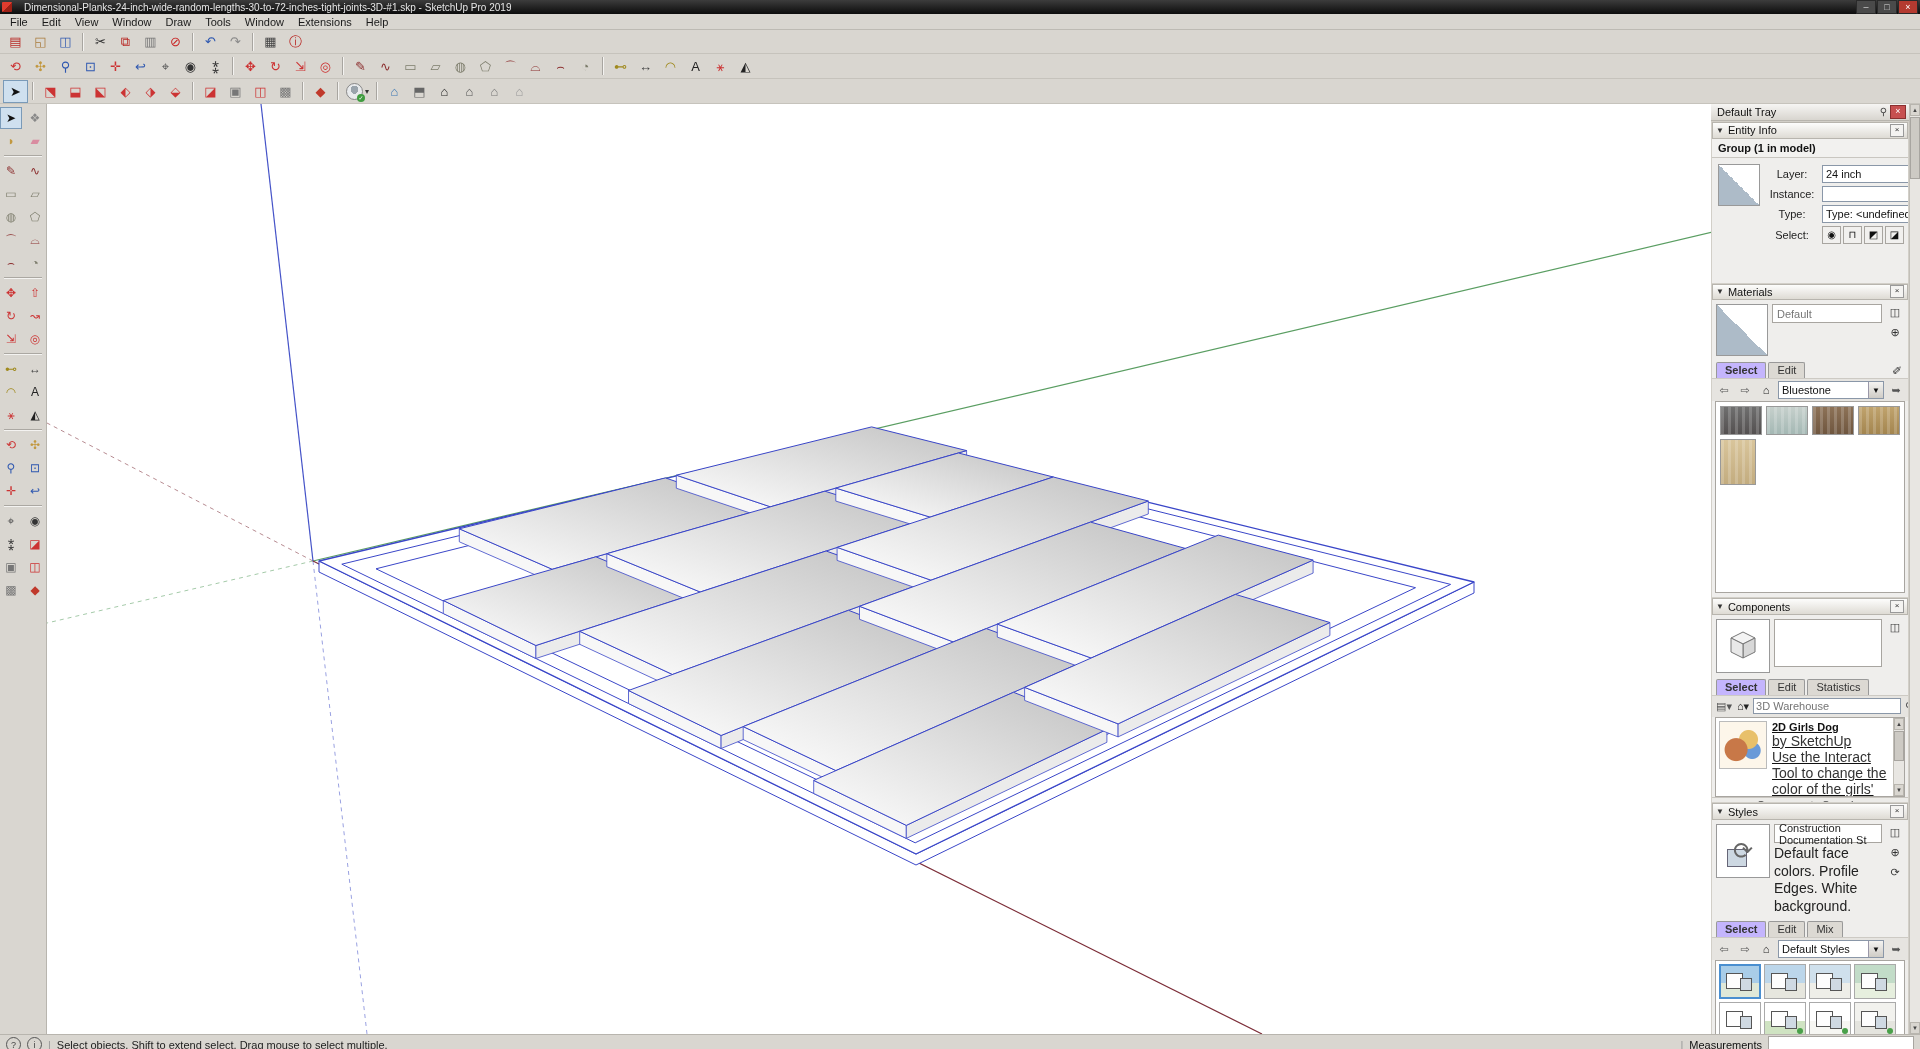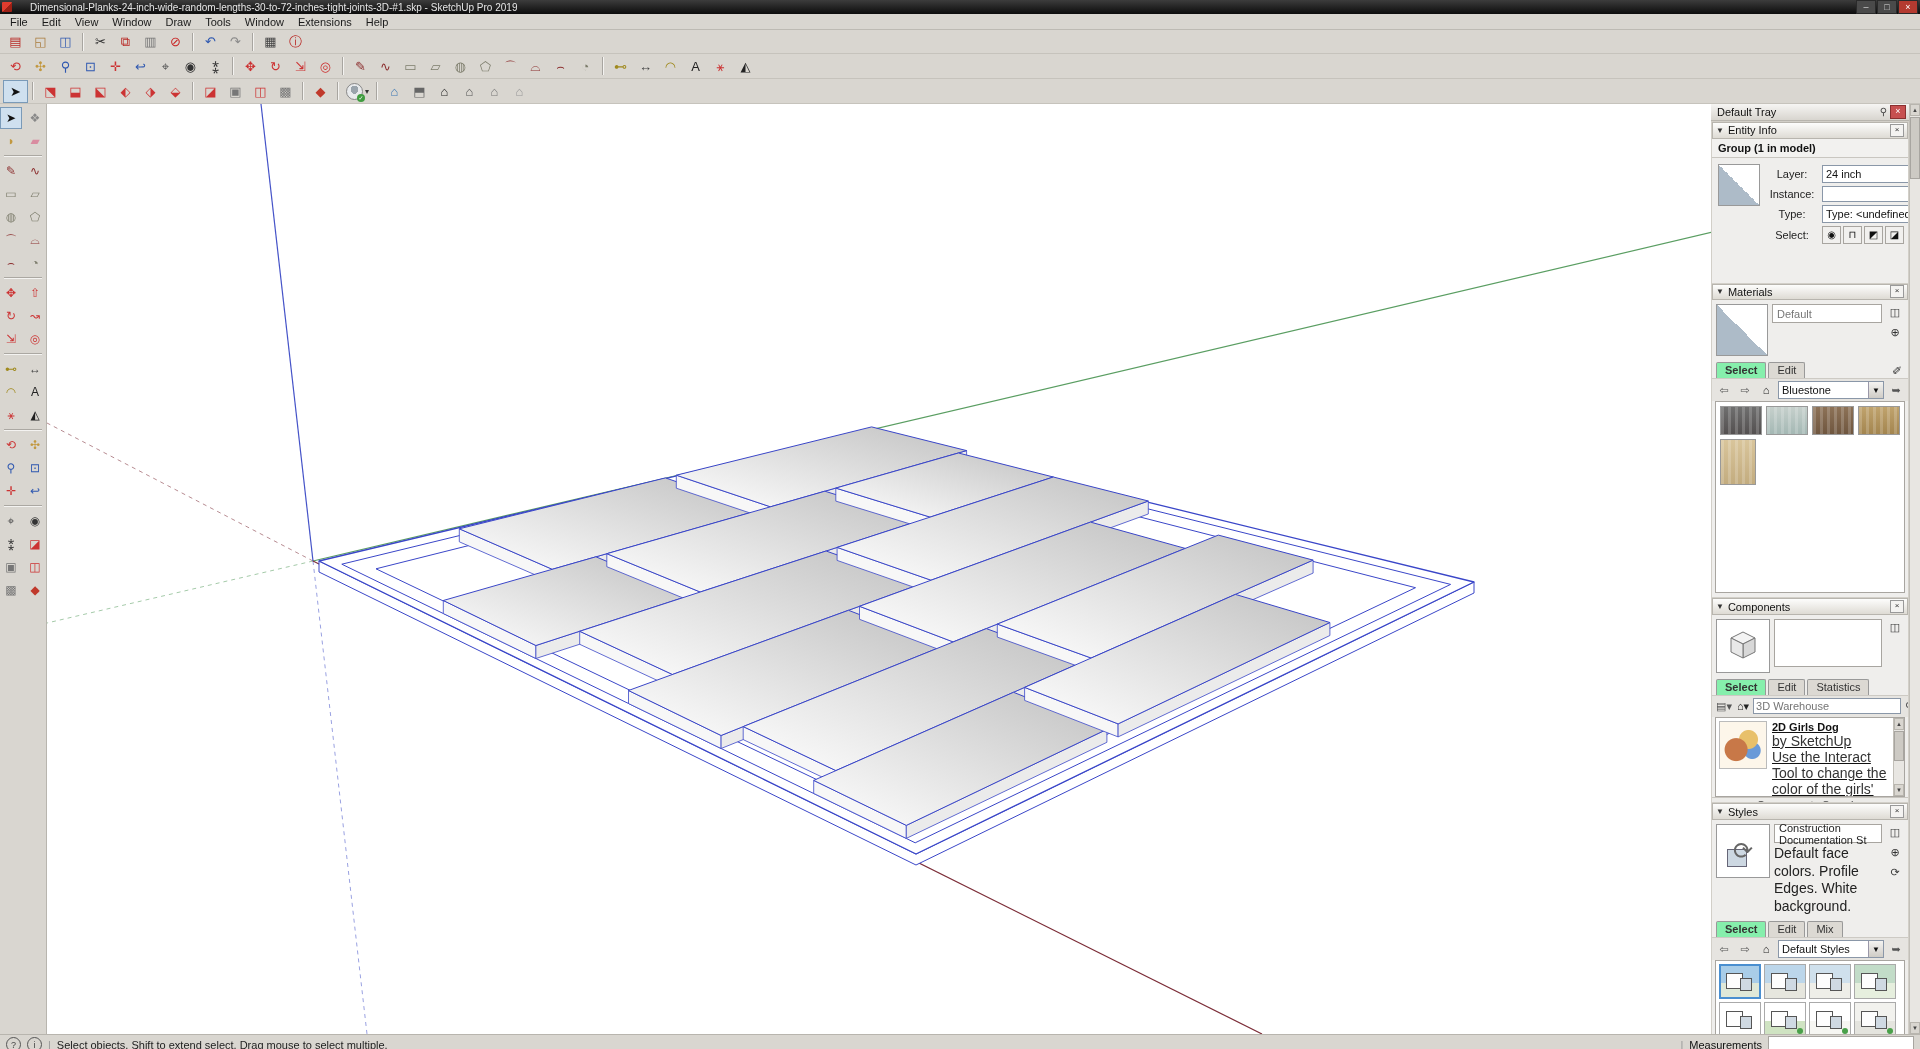--- a/index.html
+++ b/index.html
@@ -1,19 +1,19 @@
 <!DOCTYPE html>
 <html><head>
 <meta charset="utf-8">
 <style>
   html,body{margin:0;padding:0;width:1920px;height:1049px;overflow:hidden;
     font-family:"Liberation Sans",sans-serif;background:#d6d3ce;font-size:11px;color:#111;}
   
   .titlebar{height:14px;background:linear-gradient(#3c3c3c,#0c0c0c);display:flex;align-items:center;
-    color:#e6e6e6;font-size:10px;padding:0 2px;gap:18px;}
+    color:#e6e6e6;font-size:10px;padding:0 2px;gap:12px;}
   .sulogo{width:10px;height:10px;background:linear-gradient(135deg,#e03c2e 55%,#9c2015 55%);border-radius:1px;flex:none;}
   .titletext{white-space:nowrap;overflow:hidden;}
   .wingrp{margin-left:auto;display:flex;gap:1px;}
   .winbtn{width:18px;height:12px;background:#4a4a4a;color:#ddd;display:flex;align-items:center;justify-content:center;
     font-size:9px;border:1px solid #2a2a2a;}
   .winbtn.close{background:#b43a30;color:#fff;}
   
   .menubar{height:15px;background:#d9d6d0;border-bottom:1px solid #bdbab3;display:flex;align-items:center;padding-left:3px;}
   .mitem{padding:16px 7px;height:100%;display:flex;align-items:center;color:#1a1a1a;}
   
@@ -61,21 +61,21 @@
   .togglebtn{width:17px;height:16px;border:1px solid #a8a5a0;background:#f1f0ee;display:flex;align-items:center;
     justify-content:center;font-size:10px;margin-right:2px;}
   .thumb-tri{background:linear-gradient(to bottom left,#fff 0 50%,#adbbc8 50% 100%);border:1px solid #999;}
   .prevrow{display:flex;gap:4px;padding:4px;}
   .prevname{flex:1;display:flex;flex-direction:column;gap:2px;}
   .namebox{background:#fff;border:1px solid #a8a5a0;height:17px;display:flex;align-items:center;padding:0 4px;color:#777;}
   .iconcol{display:flex;flex-direction:column;gap:3px;}
   .miniicon{width:16px;height:15px;border:1px solid transparent;display:flex;align-items:center;justify-content:center;font-size:11px;color:#333;}
   .tabsrow{display:flex;align-items:flex-end;height:18px;padding-left:4px;}
   .tab{border:1px solid #999;border-bottom:none;padding:1px 8px 2px;background:#dcd9d3;border-radius:2px 2px 0 0;margin-right:2px;color:#333;}
-  .tab.active{background:#86efac;font-weight:bold;}
+  .tab.active{background:#c4b5fd;font-weight:bold;}
   .tabspacer{flex:1;}
   .eyedrop{font-size:12px;padding:0 6px;color:#333;}
   .navrow{display:flex;align-items:center;gap:3px;padding:2px 3px;background:#e6e4e0;border-top:1px solid #cdcac4;}
   .navbtn{width:16px;height:15px;display:flex;align-items:center;justify-content:center;font-size:11px;color:#555;border:1px solid transparent;}
   .swatcharea{background:#fff;border:1px solid #a8a5a0;margin:0 3px 3px;display:flex;flex-wrap:wrap;gap:4px;padding:4px;align-content:flex-start;}
   .swatch{width:40px;height:27px;border:1px solid #999;}
   .swatch.tall{width:34px;height:44px;}
   .clist{background:#fff;border:1px solid #a8a5a0;margin:0 3px;display:flex;overflow:hidden;}
   .citems{flex:1;overflow:hidden;}
   .citem{display:flex;gap:5px;padding:3px;}

